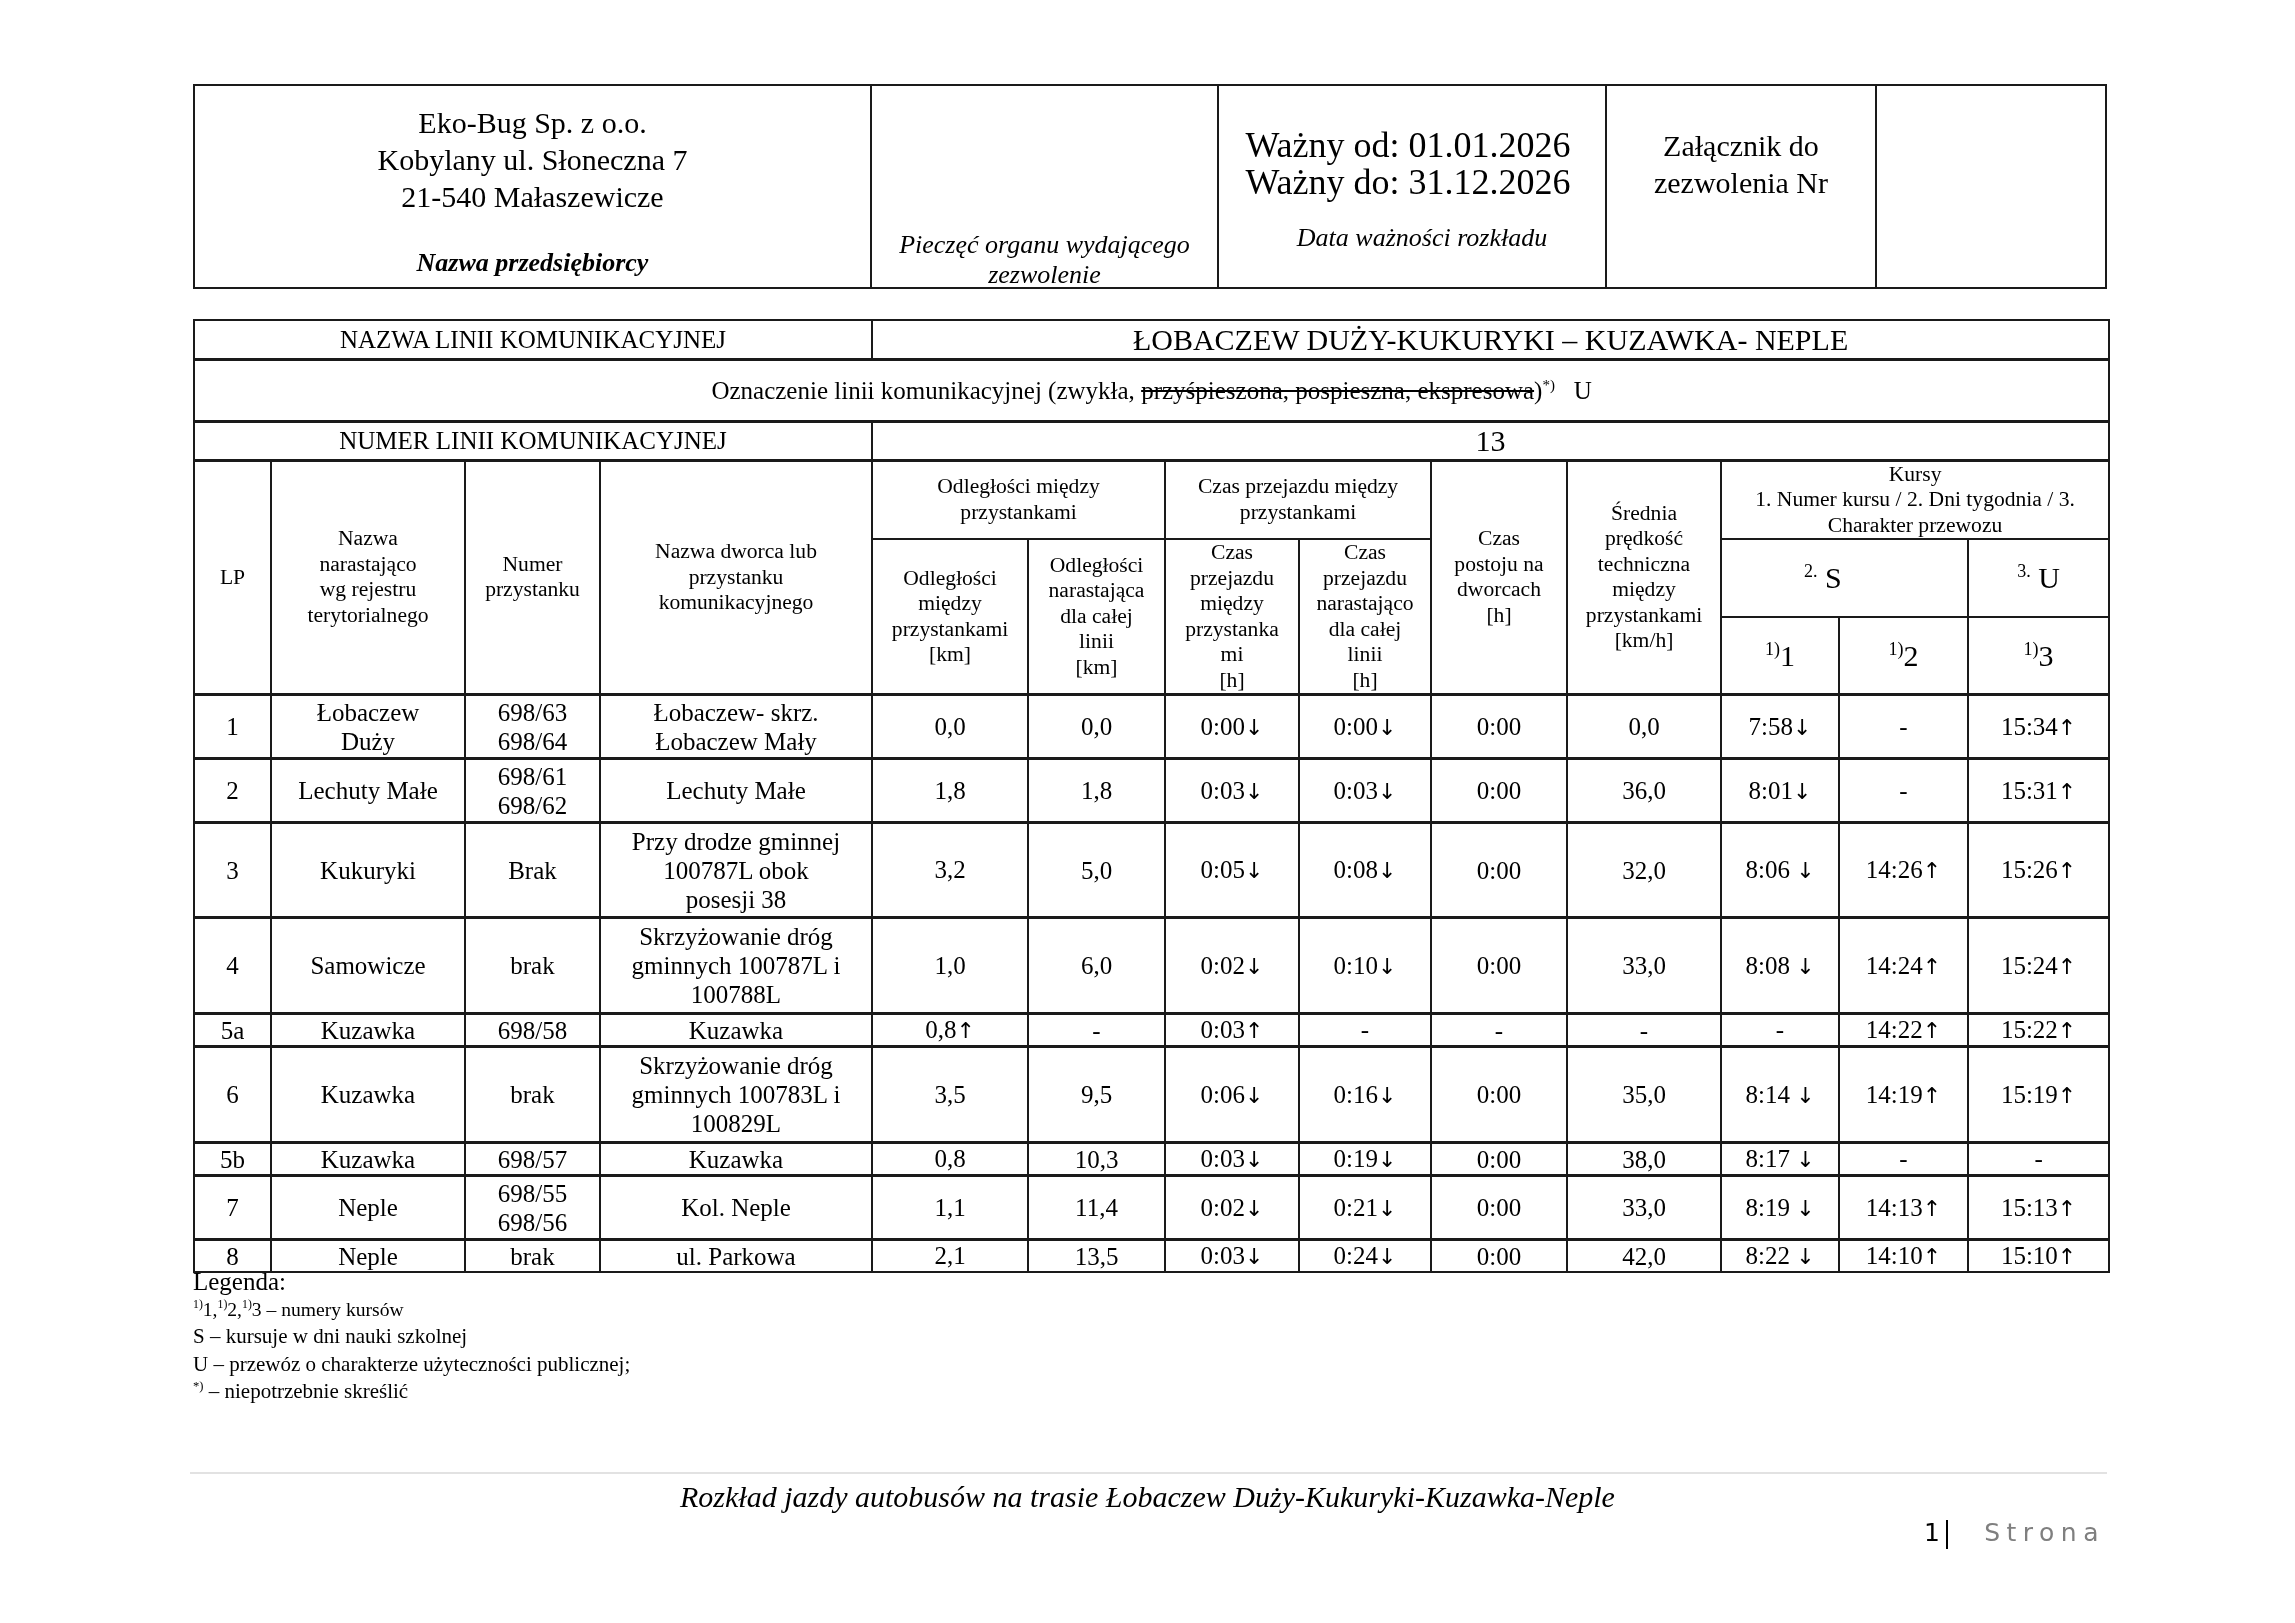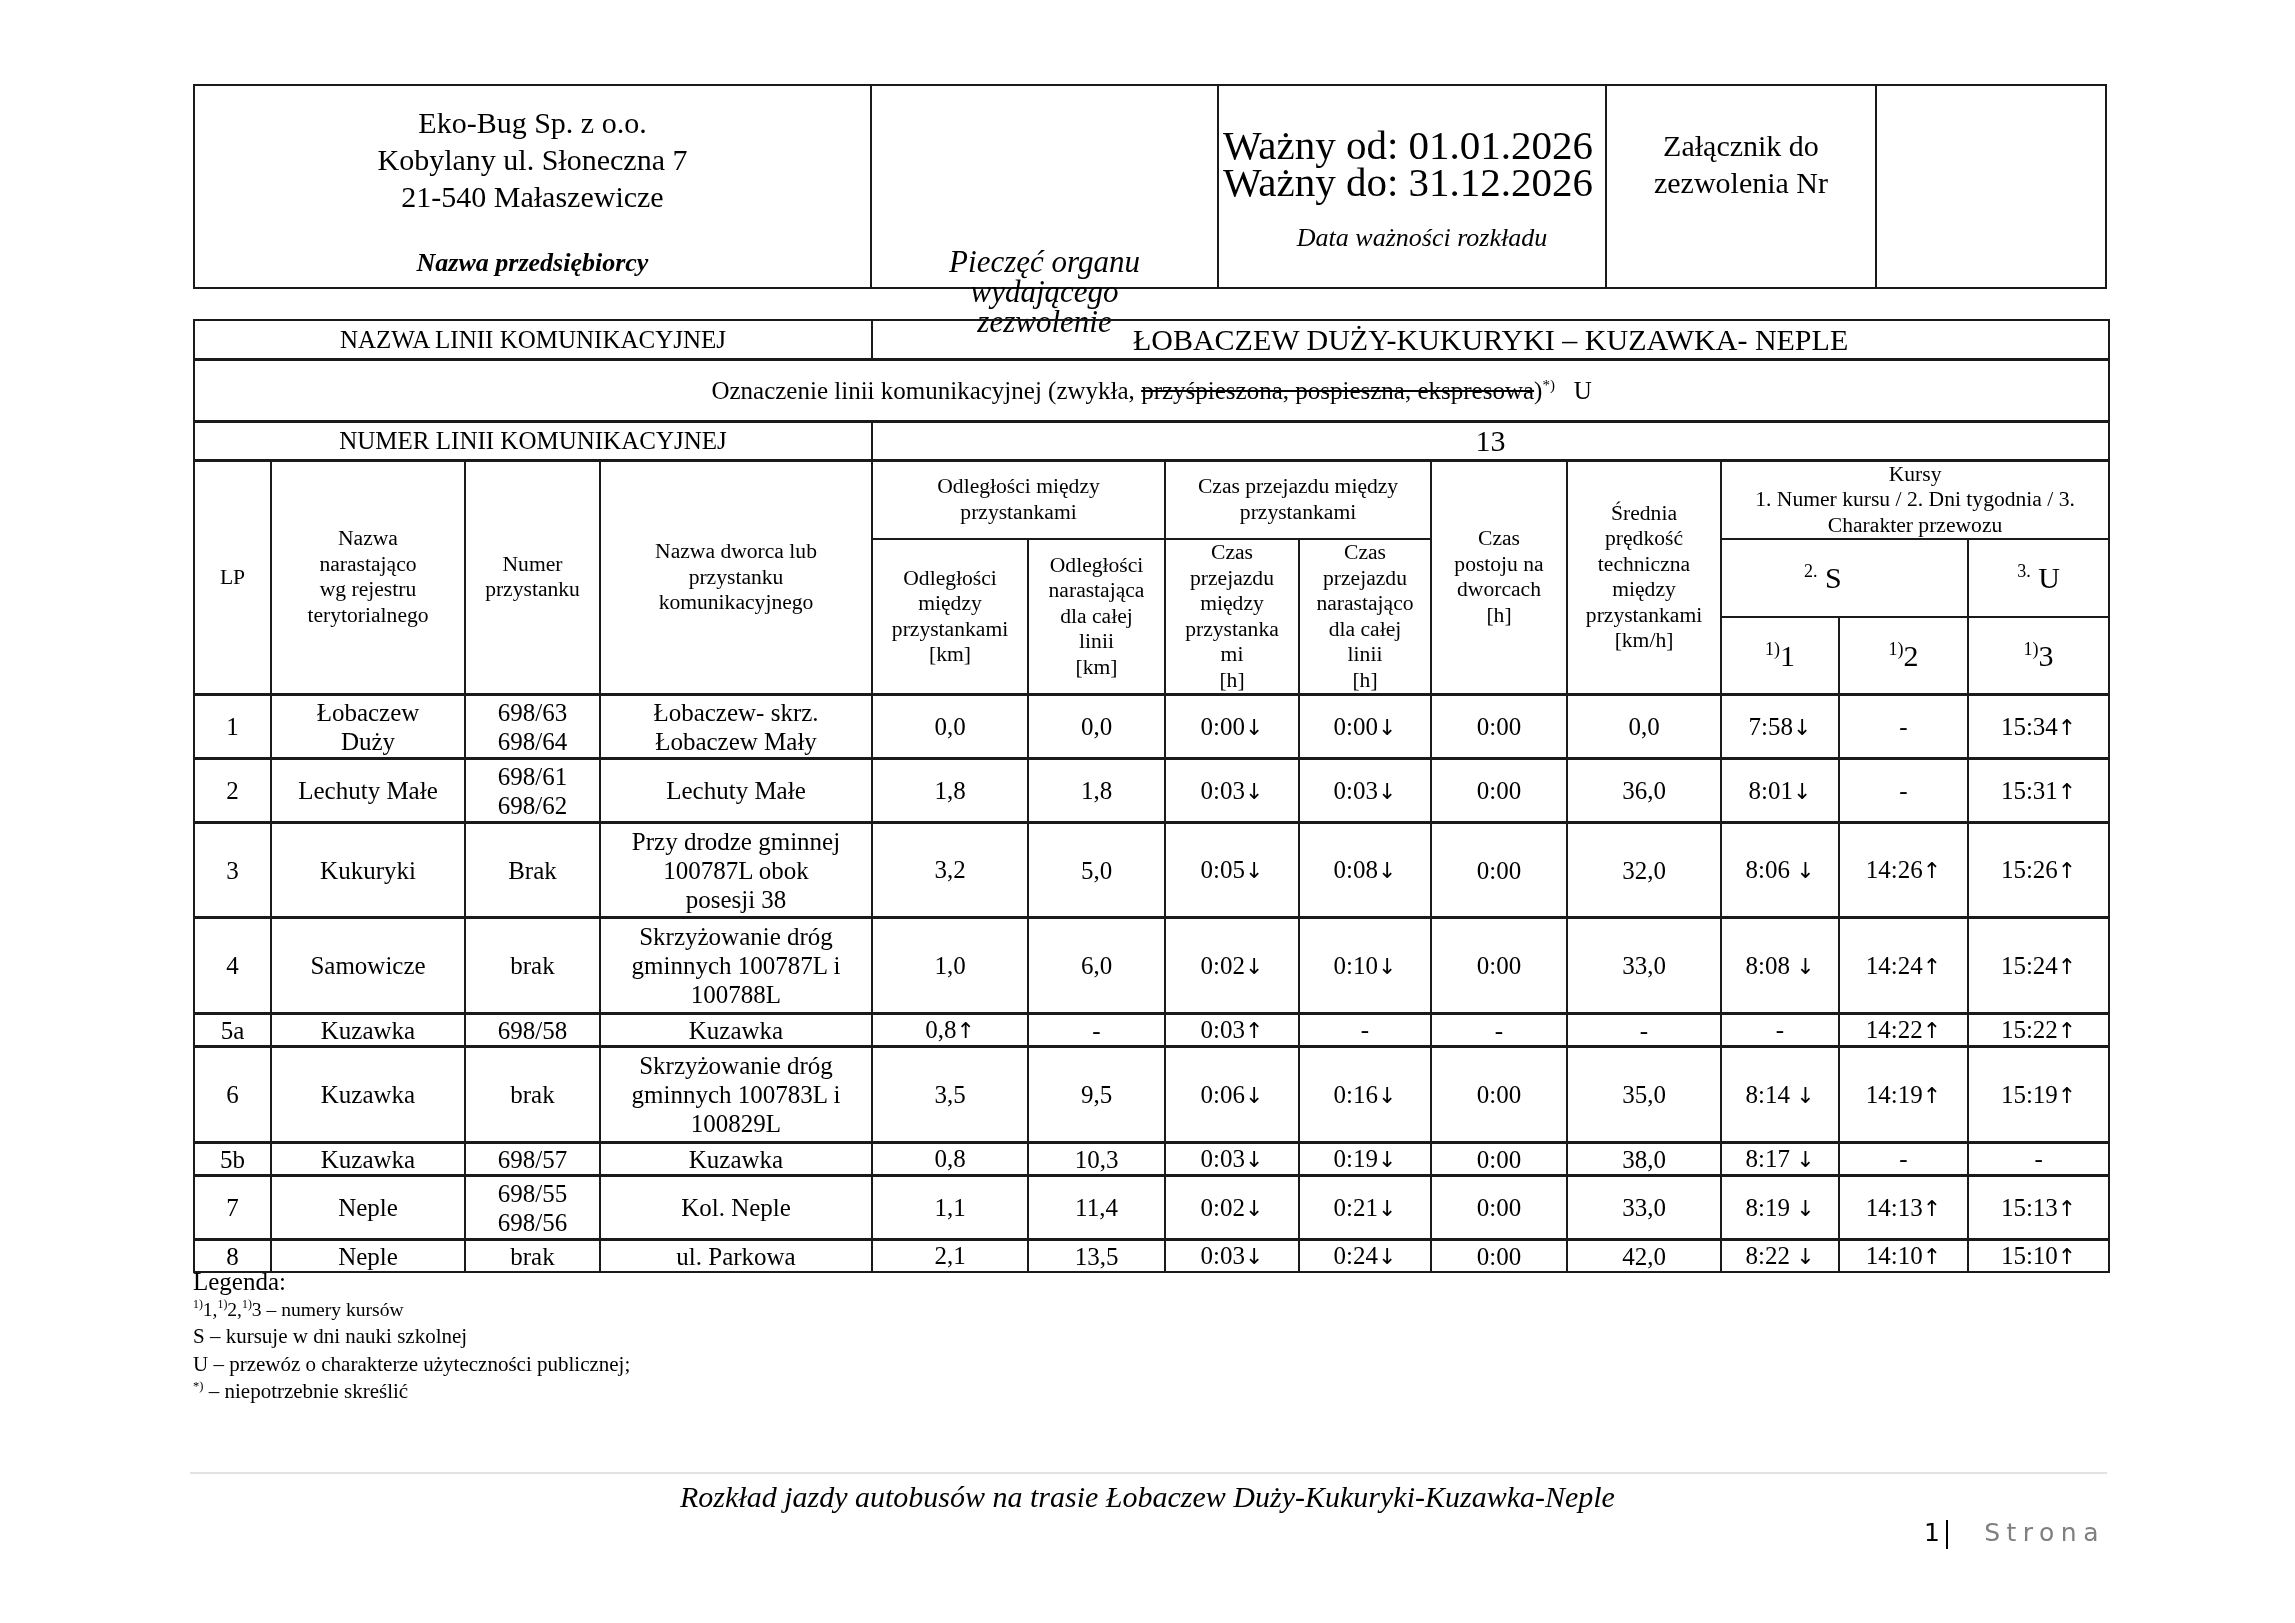--- a/index.html
+++ b/index.html
@@ -11,22 +11,22 @@
          border:2.6px solid #1a1a1a; box-sizing:border-box; display:flex; }
   .hdr > div { border-right:2px solid #1a1a1a; box-sizing:border-box; position:relative; text-align:center; }
   .hdr > div:last-child { border-right:none; }
   .h-company { width:677px; }
   .h-stamp   { width:347px; }
   .h-valid   { width:388px; }
   .h-annex   { width:270px;padding-left:45px; }
   .h-blank   { flex:1; }
   .h-company .lines { position:absolute; top:18.3px; left:0; right:0; font-size:30px; line-height:37px; }
   .h-company .cap { position:absolute; top:162px; left:0; right:0; font-size:26px; font-style:italic;font-weight:bold; }
-  .h-stamp .cap { position:absolute; top:144px; left:0; right:0; font-size:31px; font-style:italic; line-height:30px;margin-top:17px; }
-  .h-valid .lines { position:absolute; top:41px; left:0; right:8px; font-size:41px; line-height:37px; }
+  .h-stamp .cap { position:absolute; top:144px; left:0; right:0; font-size:26px; font-style:italic; line-height:30px; }
+  .h-valid .lines { position:absolute; top:41px; left:0; right:8px; font-size:36px; line-height:37px; }
   .h-valid .cap { position:absolute; top:137px; left:0; right:0; font-size:26px; font-style:italic;padding-left:20px; }
   .h-annex .lines { position:absolute; top:41px; left:0; right:0; font-size:30px; line-height:37px; }
 
   
   table.tt { position:absolute; left:193px; top:319px; width:1914px; border-collapse:collapse; table-layout:fixed; }
   table.tt td { border:2px solid #1a1a1a; text-align:center; vertical-align:middle; padding:0 2.6px;
                 font-size:25px; line-height:29px; }
   table.tt td.big { font-size:30px; }
   table.tt td.hsm { font-size:21.6px; line-height:25.5px; }
   table.tt tr.thick td { border-top-width:3.3px; }

